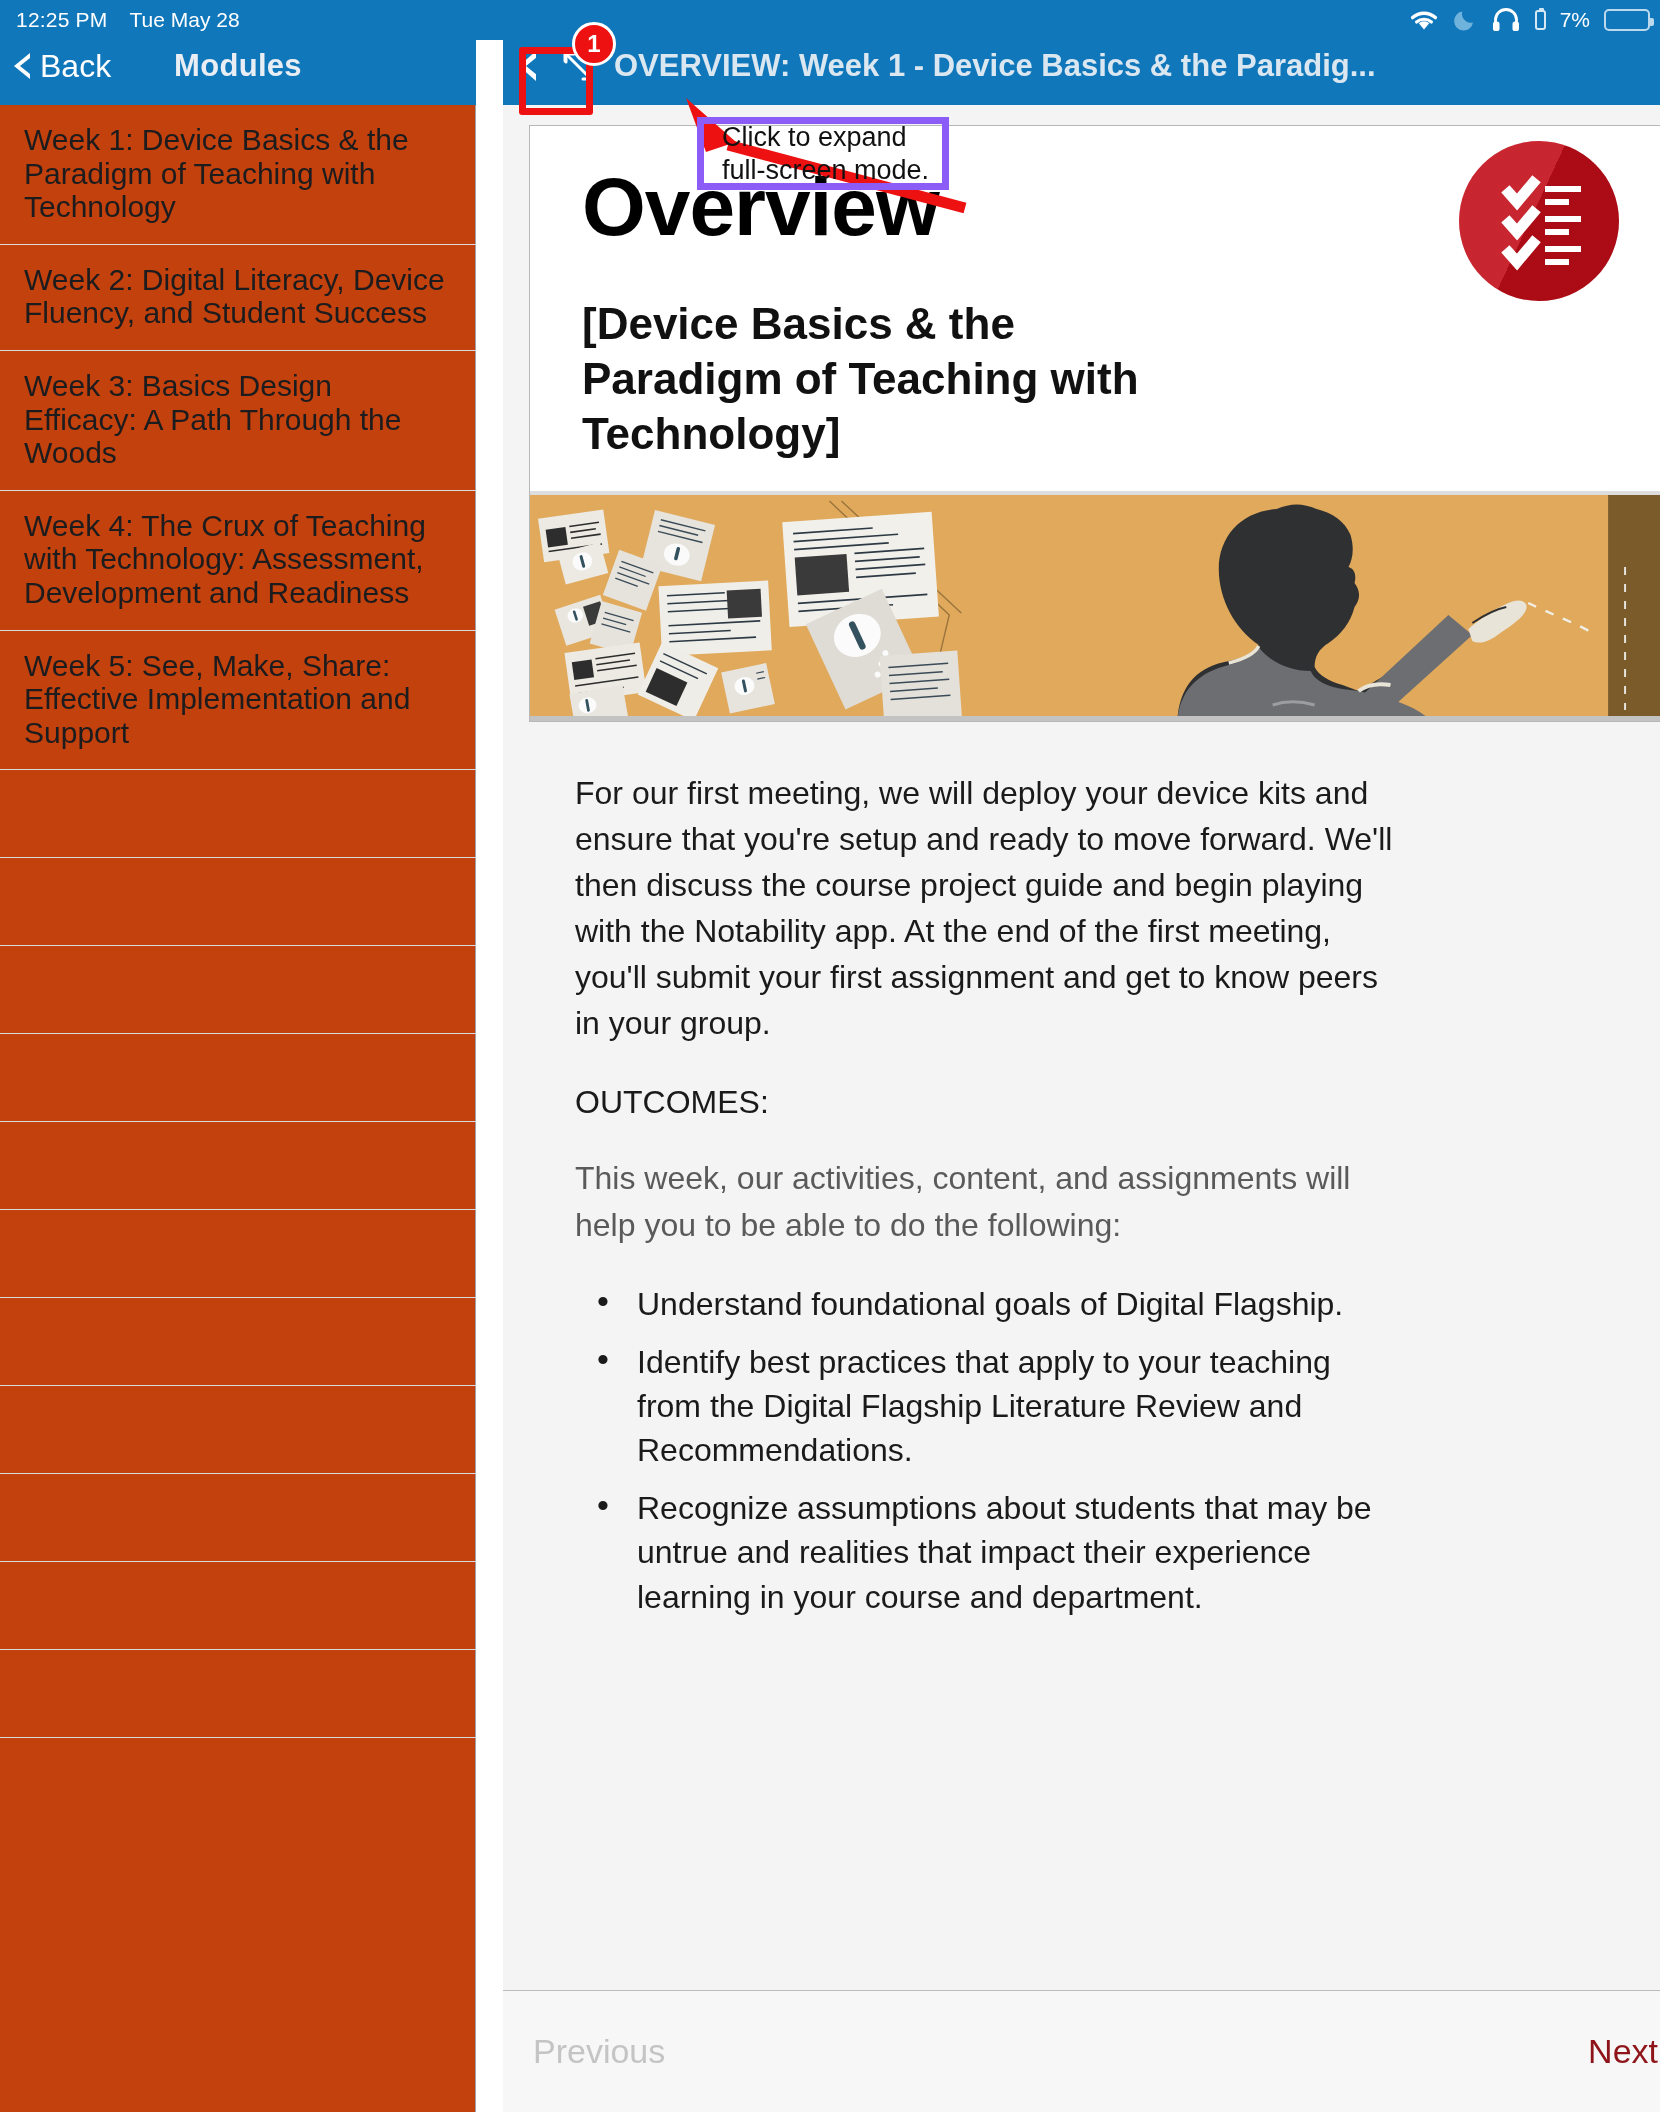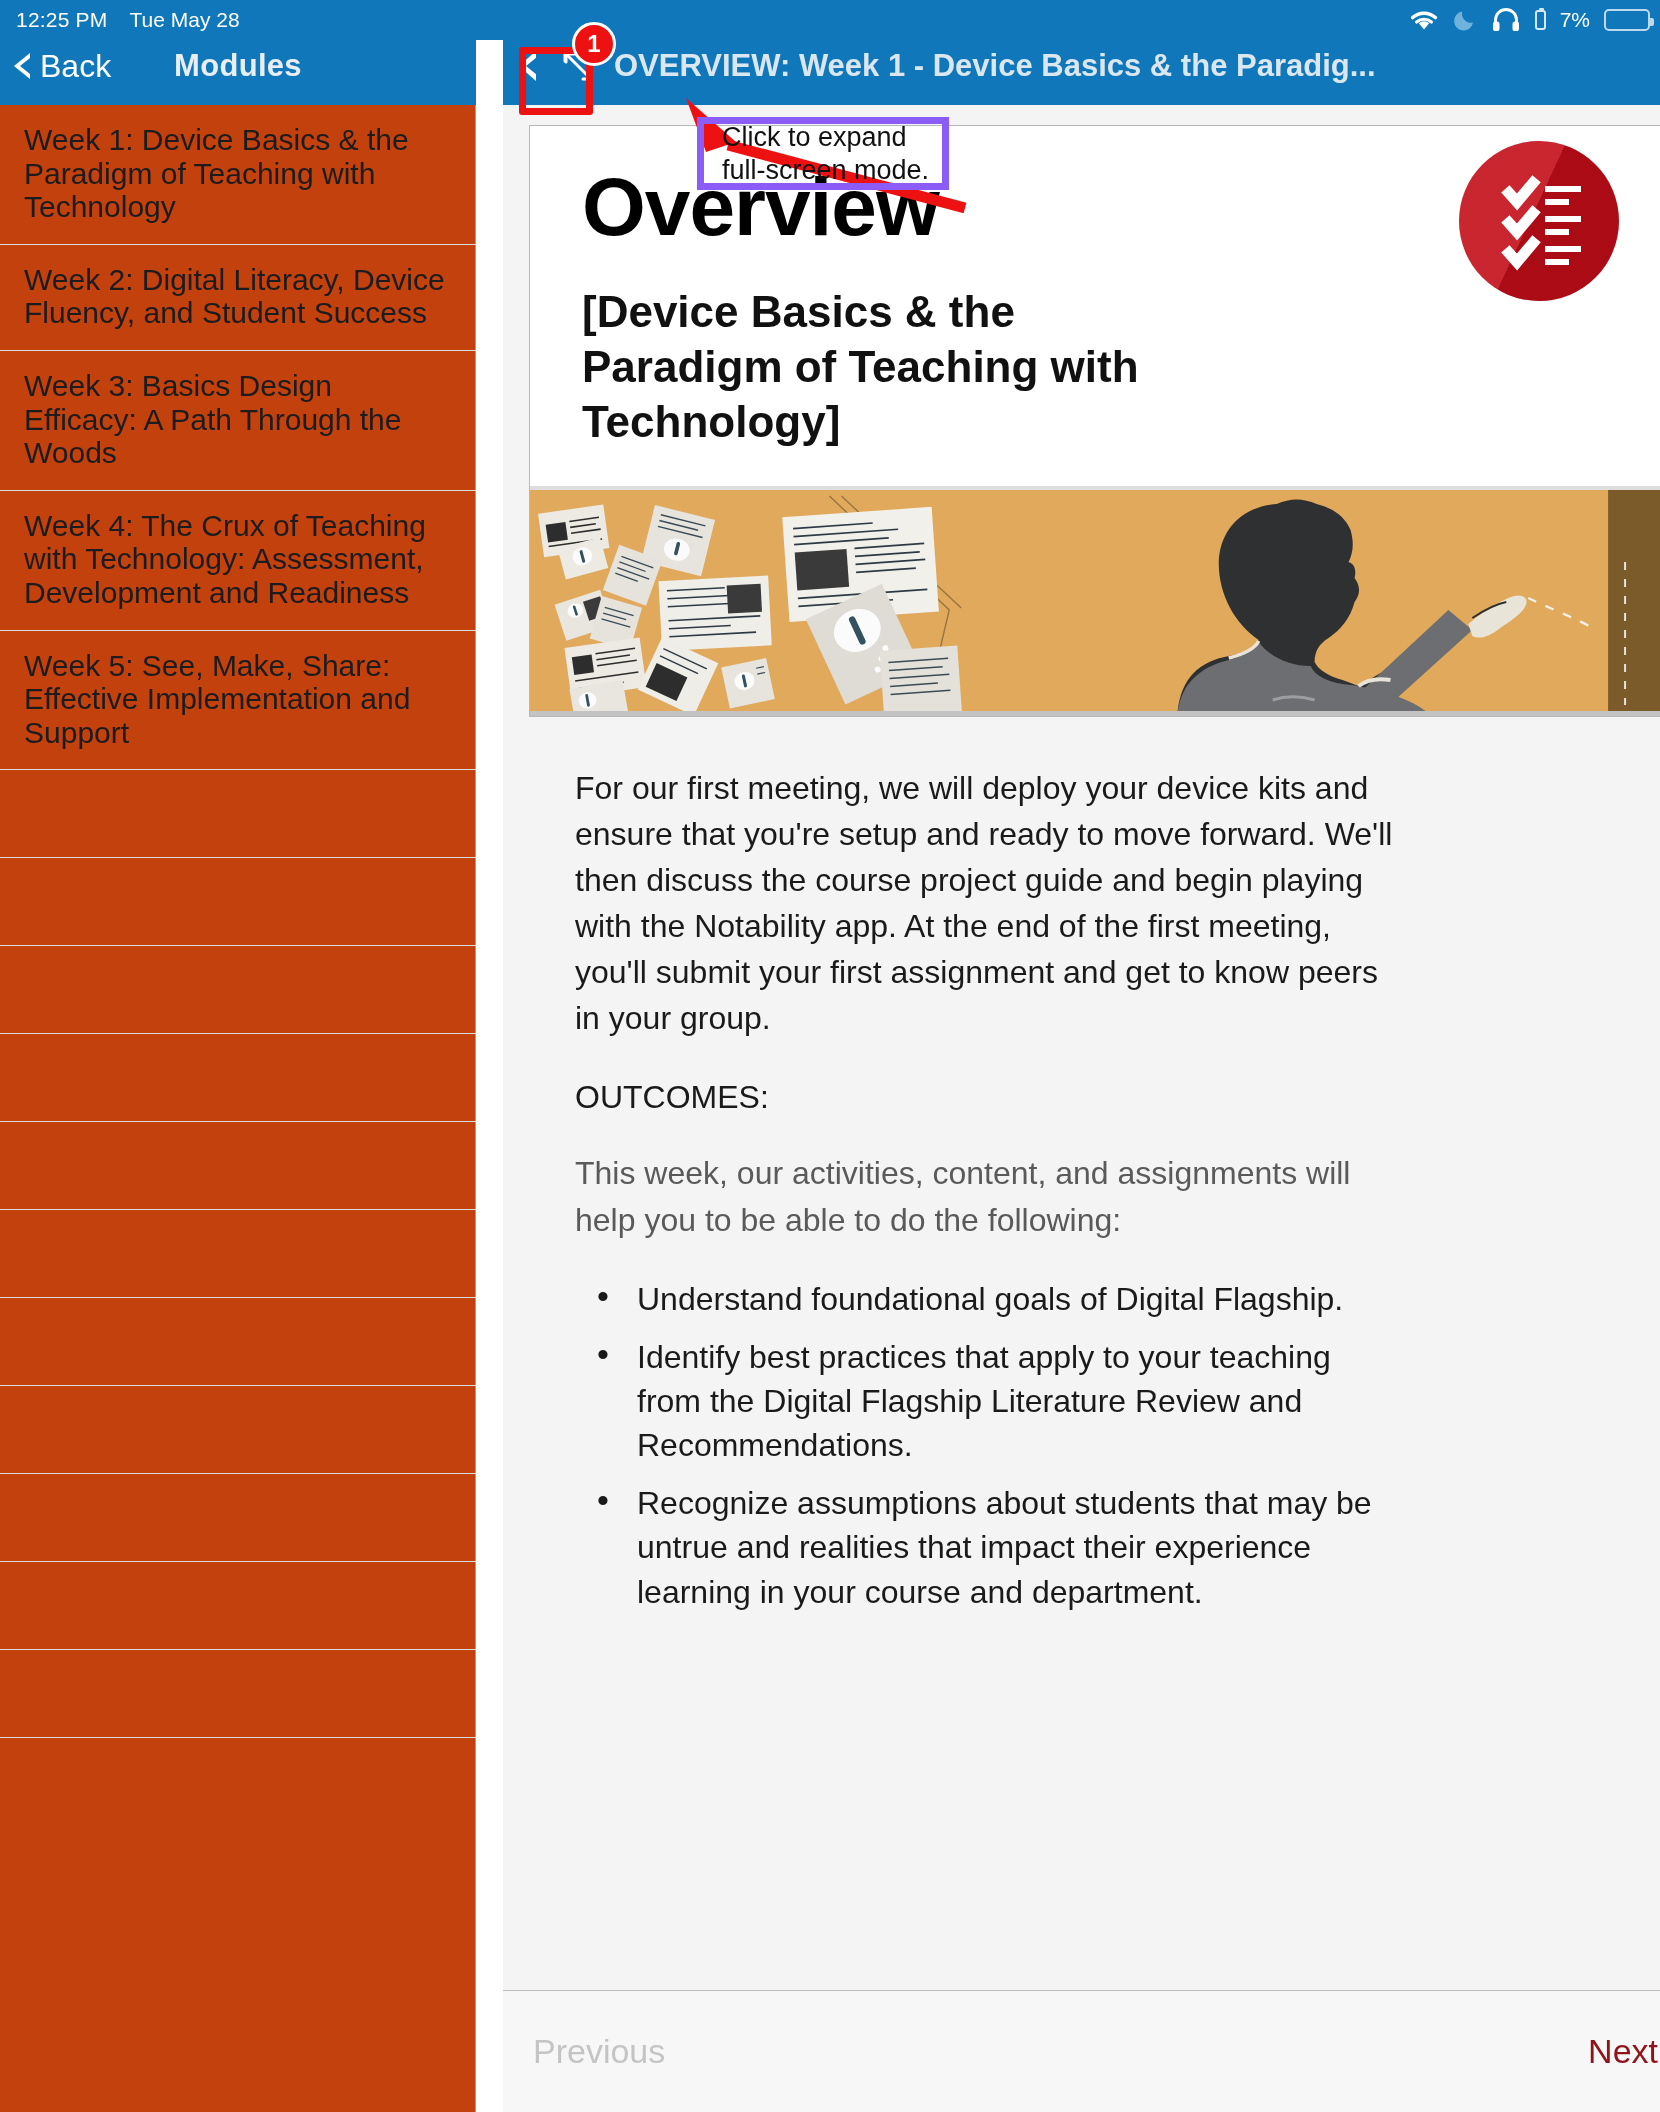--- a/index.html
+++ b/index.html
@@ -146,21 +146,21 @@
     margin: 20px 22px 0 26px;
     background: #ffffff;
     border: 1px solid #b8b8b8;
   }
   .slide-top { position: relative; padding: 40px 52px 30px 52px; min-height: 360px; }
   .slide-heading {
     font-size: 82px; font-weight: 700; color: #000000;
     letter-spacing: -1px; line-height: 1;
   }
   .slide-subheading {
-    margin-top: 36px;
+    margin-top: 48px;
     font-size: 44px; font-weight: 700; color: #111111;
     line-height: 1.25; max-width: 640px;
   }
   .check-badge {
     position: absolute; right: 44px; top: 15px;
     width: 160px; height: 160px; border-radius: 50%;
     background: #c20d18;
     overflow: hidden;
   }
   .check-badge .shade {

